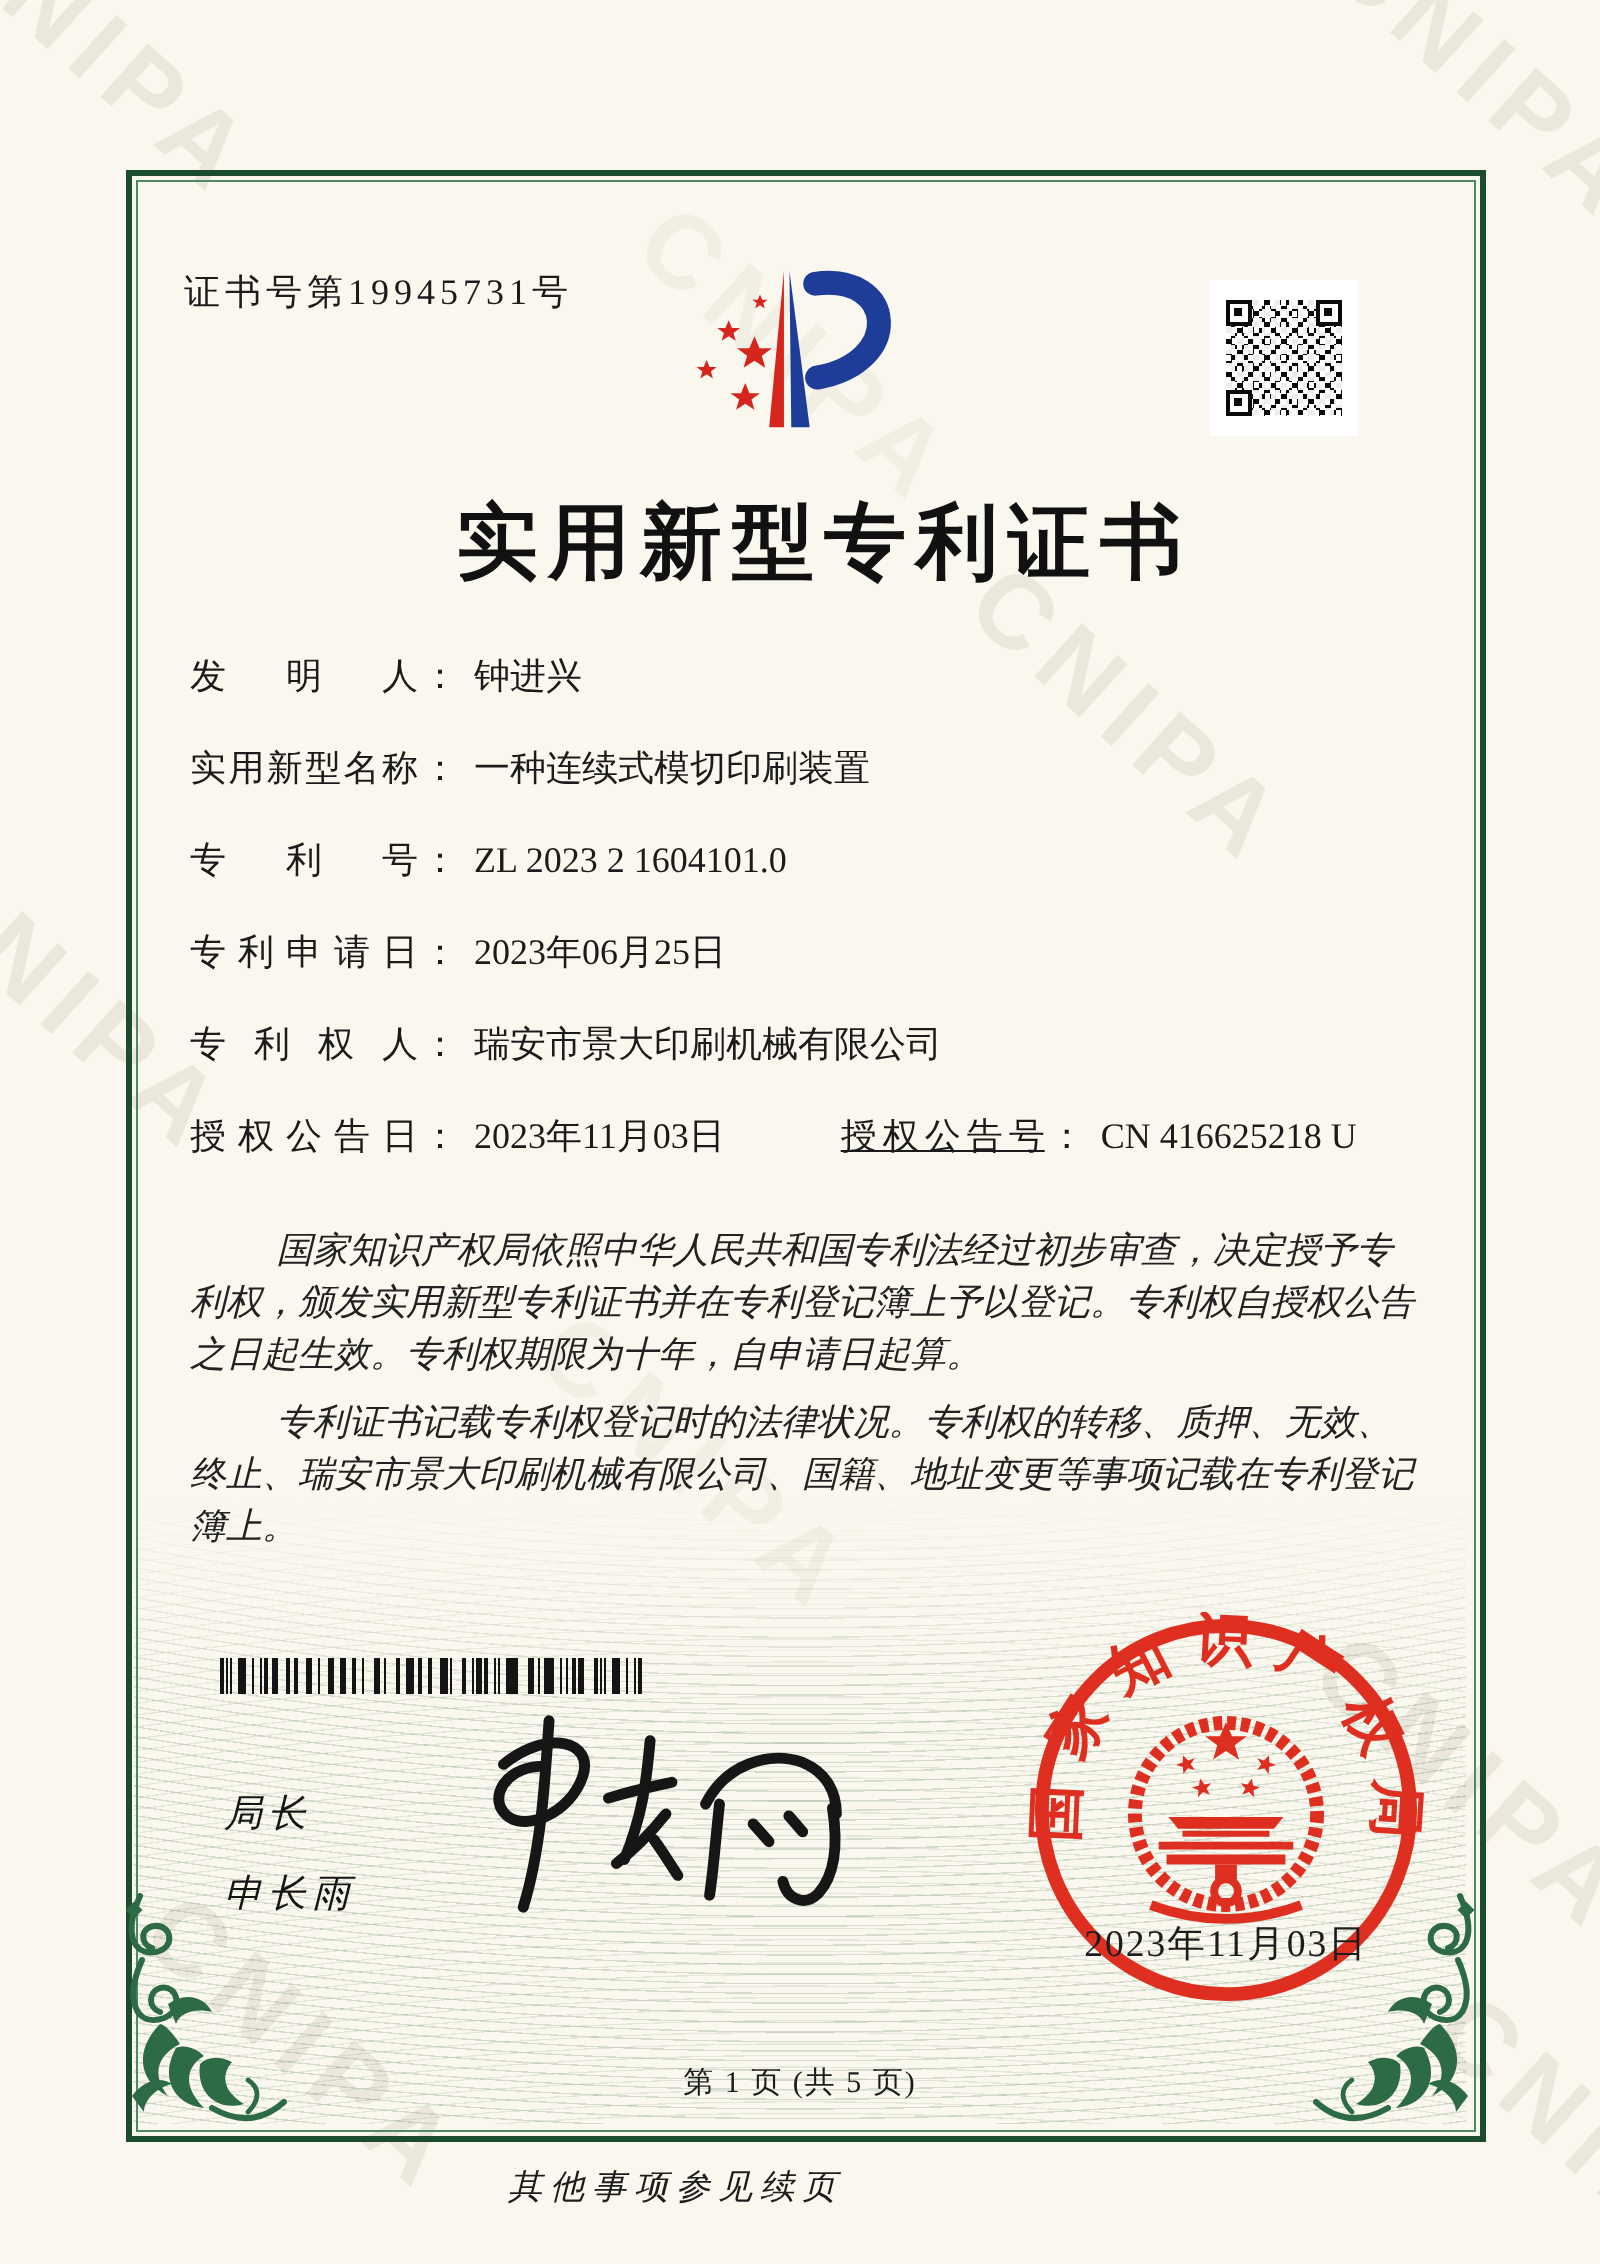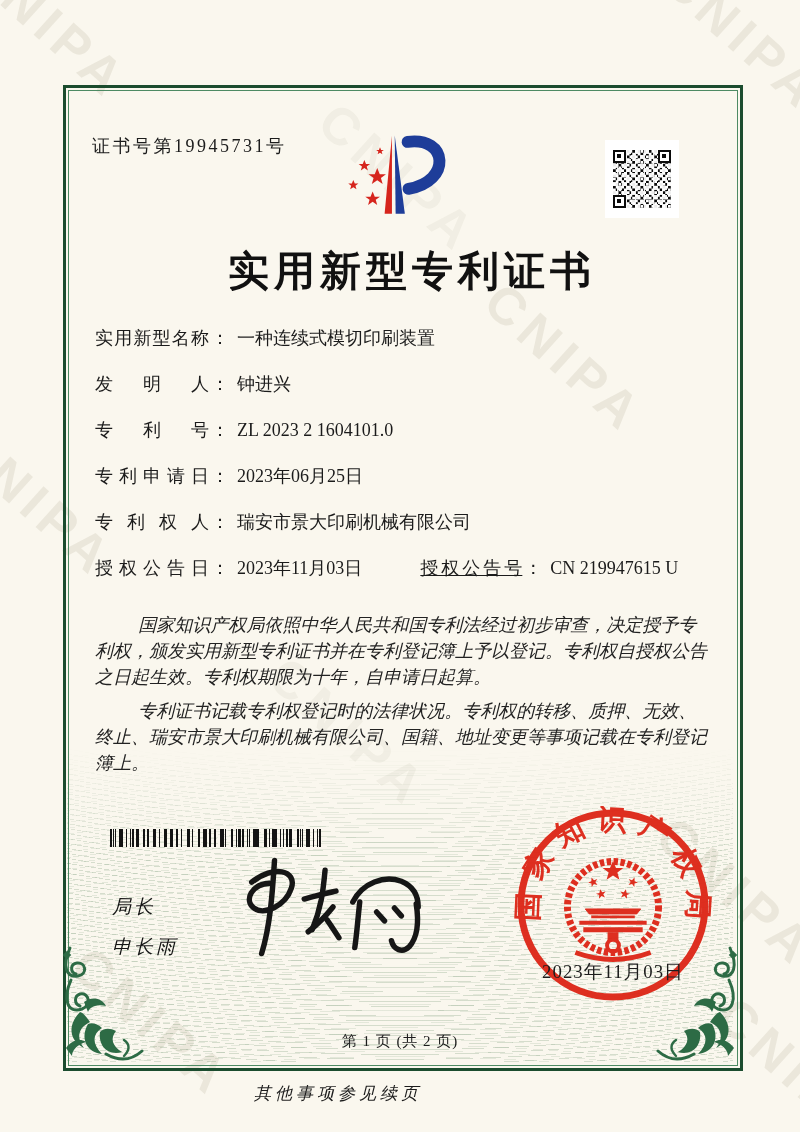--- a/index.html
+++ b/index.html
@@ -150,36 +150,36 @@
       <div class="finder tl"></div>
       <div class="finder tr"></div>
       <div class="finder bl"></div>
     </div>
   </div>
 
   <div class="title">实用新型专利证书</div>
 
   <div class="fields">
     <div class="frow">
+      <span class="flabel">发明人</span><span class="fcolon">：</span><span>钟进兴</span>
+    </div>
+    <div class="frow">
       <span class="flabel">实用新型名称</span><span class="fcolon">：</span><span>一种连续式模切印刷装置</span>
     </div>
     <div class="frow">
-      <span class="flabel">发明人</span><span class="fcolon">：</span><span>钟进兴</span>
-    </div>
-    <div class="frow">
       <span class="flabel">专利号</span><span class="fcolon">：</span><span>ZL 2023 2 1604101.0</span>
     </div>
     <div class="frow">
       <span class="flabel">专利申请日</span><span class="fcolon">：</span><span>2023年06月25日</span>
     </div>
     <div class="frow">
       <span class="flabel">专利权人</span><span class="fcolon">：</span><span>瑞安市景大印刷机械有限公司</span>
     </div>
     <div class="frow">
-      <span><span class="flabel">授权公告日</span><span class="fcolon">：</span><span>2023年11月03日</span></span><span class="fgroup2"><span class="flabel2">授权公告号</span><span class="fcolon">：</span><span>CN 219947615 U</span></span>
+      <span><span class="flabel">授权公告日</span><span class="fcolon">：</span><span>2023年11月03日</span></span><span class="fgroup2"><span class="flabel2">授权公告号</span><span class="fcolon">：</span><span>CN 416625218 U</span></span>
     </div>
   </div>
 
   <div class="paras">
     <p>国家知识产权局依照中华人民共和国专利法经过初步审查，决定授予专利权，颁发实用新型专利证书并在专利登记簿上予以登记。专利权自授权公告之日起生效。专利权期限为十年，自申请日起算。</p>
     <p>专利证书记载专利权登记时的法律状况。专利权的转移、质押、无效、终止、瑞安市景大印刷机械有限公司、国籍、地址变更等事项记载在专利登记簿上。</p>
   </div>
 
   <div class="barcode"></div>
 
@@ -226,17 +226,17 @@
         <path d="M66,118 H134" stroke-width="4" fill="none"></path>
         <path d="M70,125 H130" stroke-width="5" fill="none"></path>
         <rect x="95" y="128" width="10" height="7"></rect>
         <circle cx="100" cy="141" r="6" fill="none" stroke-width="4"></circle>
         <path d="M62,148 Q100,162 138,148" stroke-width="5" fill="none"></path>
       </g>
     </g>
     <text class="seal-date" x="100" y="174" text-anchor="middle">2023年11月03日</text>
   </svg>
 
-  <div class="pageno">第 1 页 (共 2 页)</div>
+  <div class="pageno">第 1 页 (共 5 页)</div>
 
   <div class="footnote">其他事项参见续页</div>
 
 </div>
 
 </body></html>

